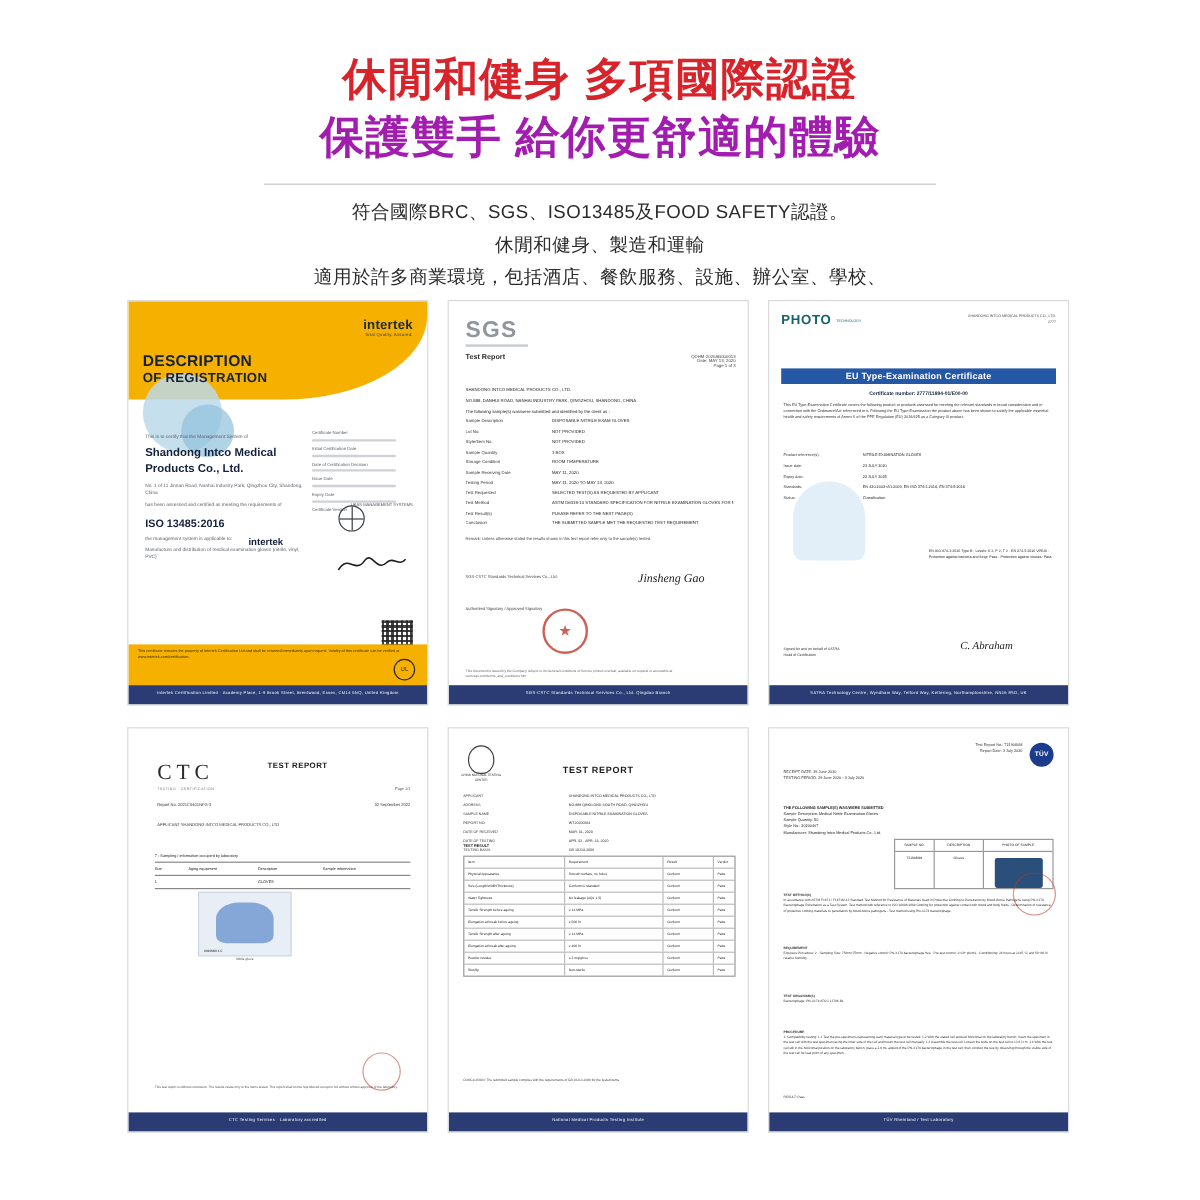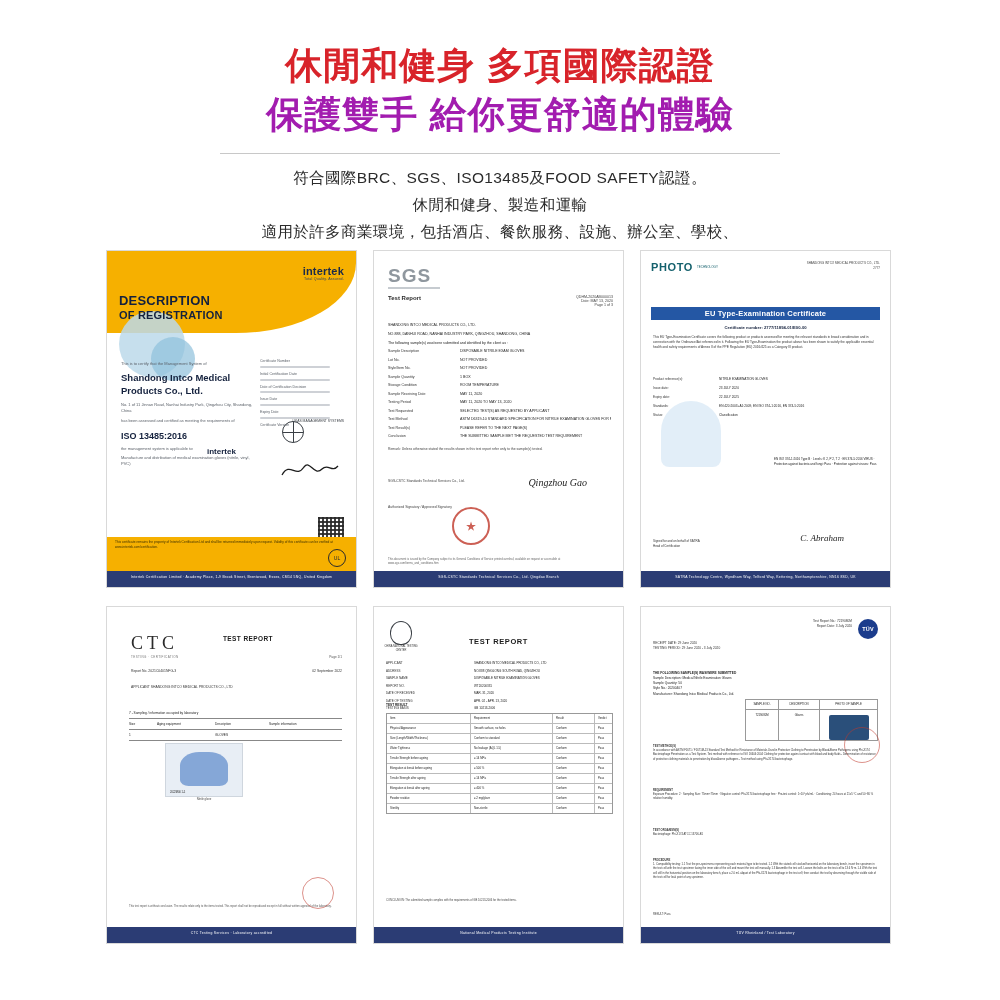--- a/index.html
+++ b/index.html
@@ -843,21 +843,21 @@
             <div class="k">Conclusion</div>
             <div class="v">THE SUBMITTED SAMPLE MET THE REQUESTED TEST REQUIREMENT</div>
           </div>
       </div>
 
       <div class="block-note">Remark: Unless otherwise stated the results shown in this test report refer only to the sample(s) tested.</div>
       <div class="sigarea">
         <div>SGS-CSTC Standards Technical Services Co., Ltd.</div>
         <div style="margin-top:22px;">Authorized Signatory / Approved Signatory</div>
       </div>
-      <div class="sig-script">Qingzhou Gao</div>
+      <div class="sig-script">Jinsheng Gao</div>
 
       <div class="stamp">
           <span class="star">★</span>
         </div>
       <div class="bottomnote">This document is issued by the Company subject to its General Conditions of Service printed overleaf, available on request or accessible at www.sgs.com/terms_and_conditions.htm</div>
       <div class="footer-bar">
         <span class="fb-text">SGS-CSTC Standards Technical Services Co., Ltd. Qingdao Branch</span>
       </div>
     </div>
 

